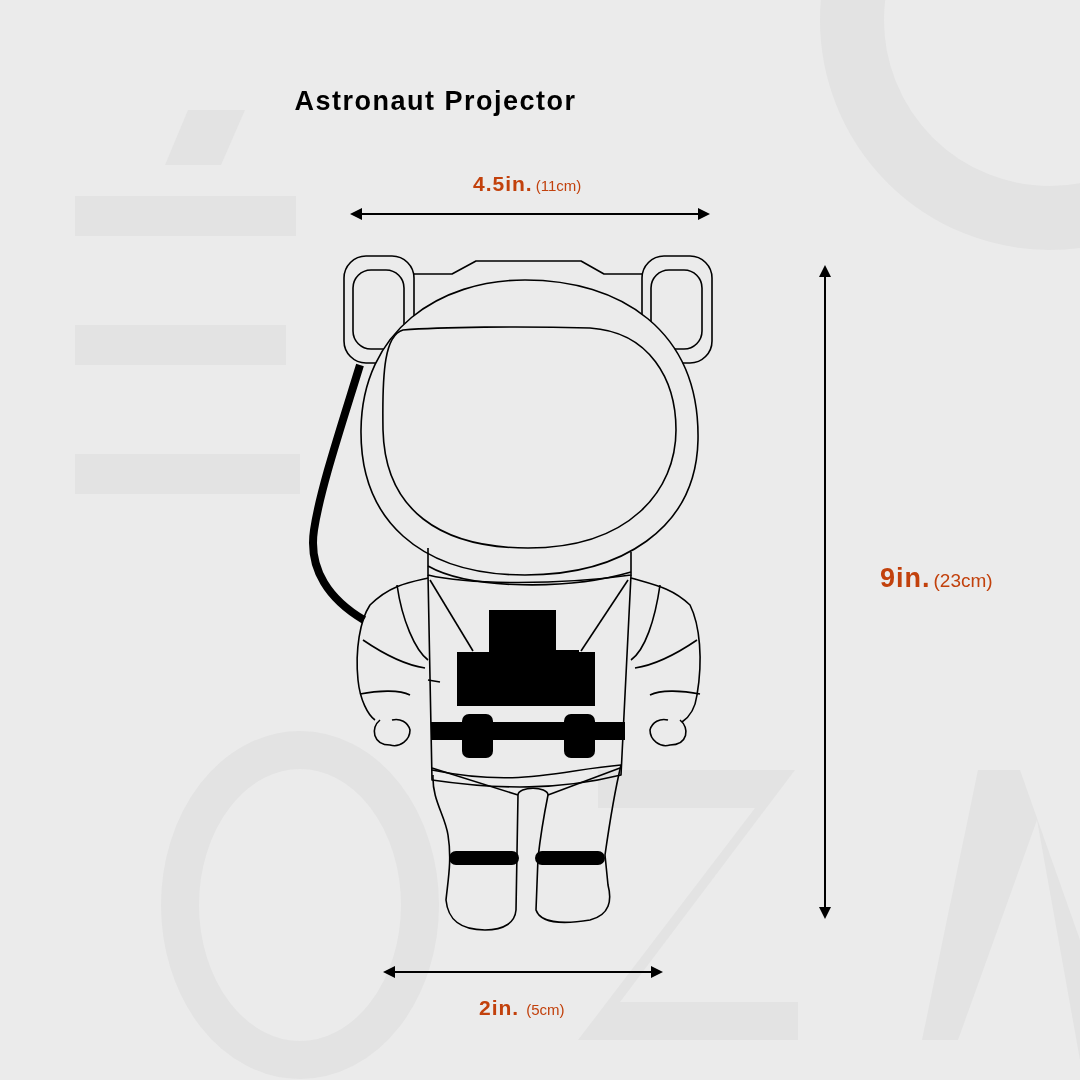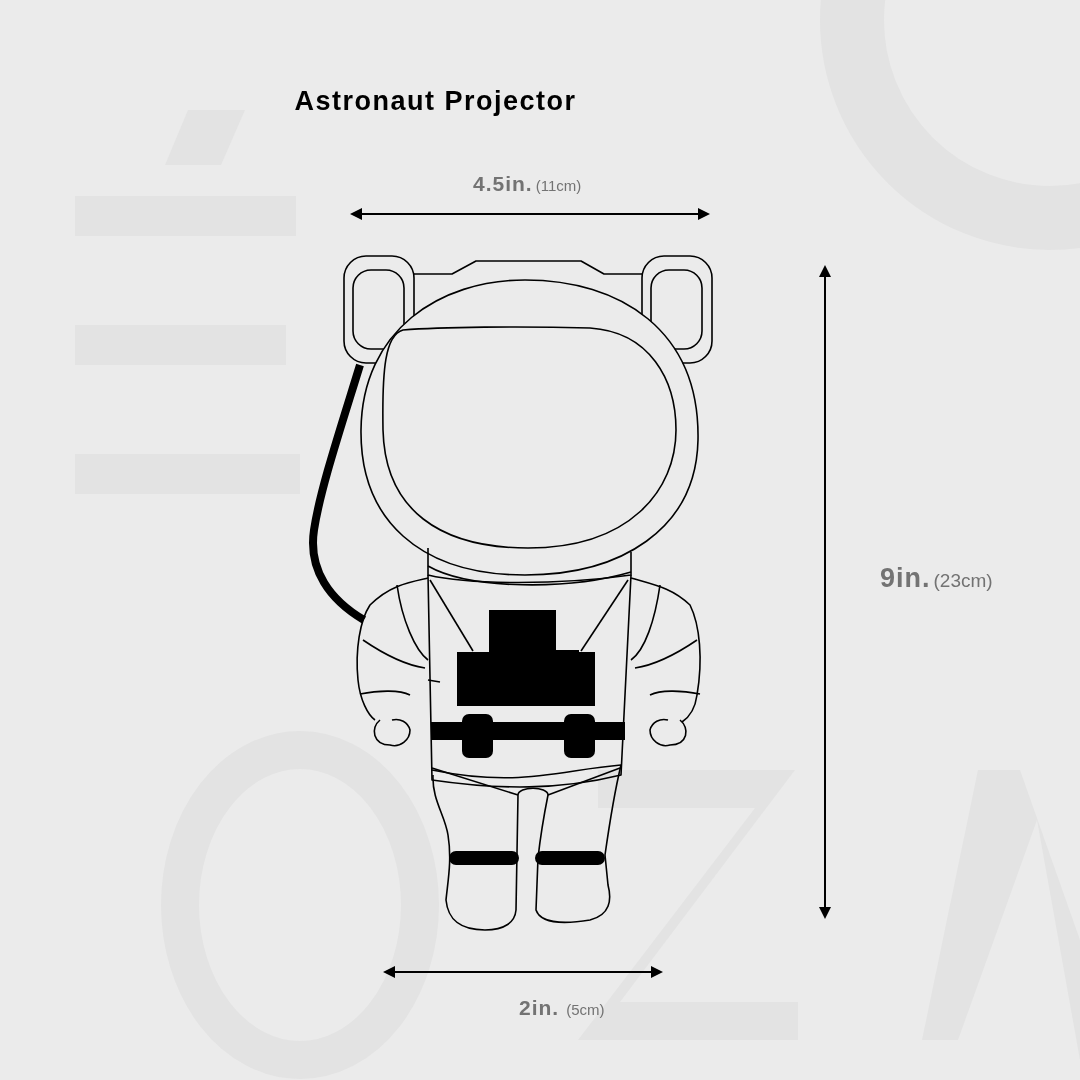--- a/index.html
+++ b/index.html
@@ -1,19 +1,19 @@
 <!DOCTYPE html>
 <html><head>
 <meta charset="utf-8">
 <style>
   html,body{margin:0;padding:0;}
   body{width:1080px;height:1080px;background:#ebebeb;position:relative;overflow:hidden;font-family:"Liberation Sans",sans-serif;}
   .wm{position:absolute;left:0;top:0;width:1080px;height:1080px;}
   .title{position:absolute;left:0;width:871px;top:86px;text-align:center;font-size:27px;font-weight:bold;letter-spacing:1.5px;color:#000;}
-  .dim{position:absolute;color:#737373;white-space:nowrap;}
+  .dim{position:absolute;color:#c2410c;white-space:nowrap;}
   .dim .big{font-weight:bold;letter-spacing:1px;}
   .dim .small{font-size:15px;margin-left:3px;}
   .art{position:absolute;left:0;top:0;width:1080px;height:1080px;}
 </style>
 </head>
 <body>
 
 <svg class="wm" viewBox="0 0 1080 1080">
   <g fill="#e3e3e3">
     <polygon points="188,110 245,110 221,165 165,165"></polygon>
@@ -30,21 +30,21 @@
 <div class="title">Astronaut Projector</div>
 
 <div class="dim" style="left:473px;top:172px;font-size:21px;">
   <span class="big">4.5in.</span><span class="small">(11cm)</span>
 </div>
 
 <div class="dim" style="left:880px;top:563px;font-size:27px;">
   <span class="big">9in.</span><span class="small" style="font-size:19px;margin-top:12px;">(23cm)</span>
 </div>
 
-<div class="dim" style="left:479px;top:996px;font-size:21px;margin-left:40px;">
+<div class="dim" style="left:479px;top:996px;font-size:21px;">
   <span class="big">2in.</span><span class="small" style="margin-left:7px;">(5cm)</span>
 </div>
 
 <svg class="art" viewBox="0 0 1080 1080">
 
   <g stroke="#000" stroke-width="2" fill="#000">
     <line x1="356" y1="214" x2="702" y2="214"></line>
     <polygon points="350,214 362,208 362,220" stroke="none"></polygon>
     <polygon points="710,214 698,208 698,220" stroke="none"></polygon>
   </g>

